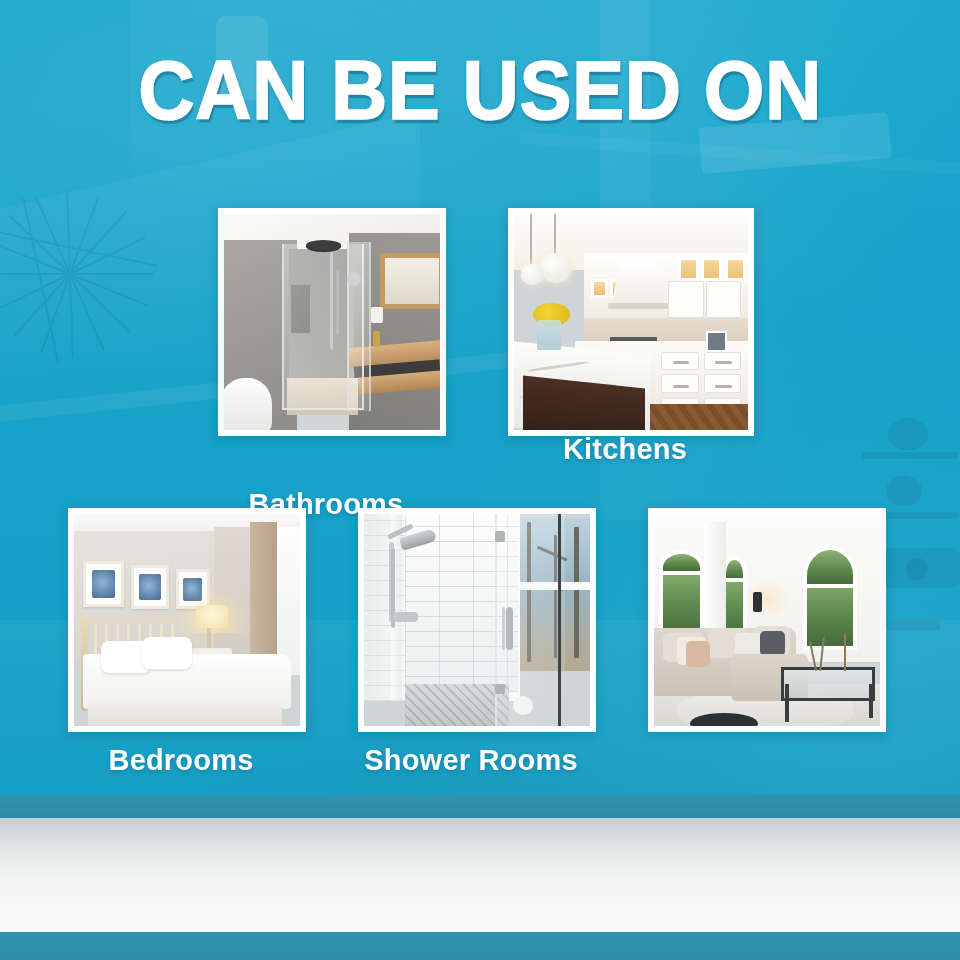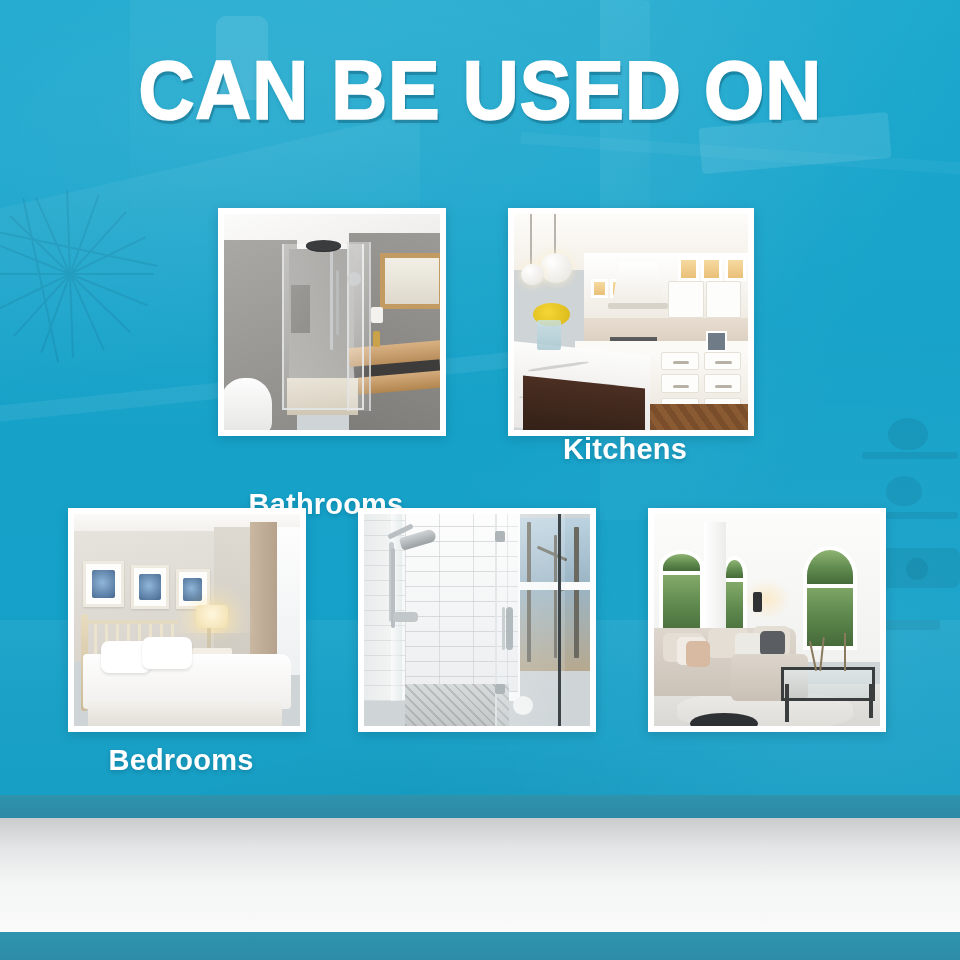--- a/index.html
+++ b/index.html
@@ -419,20 +419,21 @@
         <div class="p ctrl"></div>
       <div class="p roll"></div>
       <div class="p door"></div>
       <div class="p hinge" style="left:58%;top:8%;width:10px;height:5%;"></div>
       <div class="p hinge" style="left:58%;top:80%;width:10px;height:5%;"></div>
       <div class="p handle2"></div>
         <div class="p handle"></div>
       <div class="p stile"></div>
     </div>
   </div>
+  <div class="caption" style="left:358px;top:744px;width:226px;">Shower Rooms</div>
 
   <div class="card" style="left:648px;top:508px;width:226px;height:212px;">
     <div class="photo liv">
       <div class="p wall"></div>
       <div class="p warch" style="left:2%;top:22%;width:20%;height:38%;"></div>
       <div class="p warch archtop" style="left:2%;top:17%;width:20%;height:12%;"></div>
       <div class="p warch" style="left:30%;top:26%;width:11%;height:34%;"></div>
       <div class="p warch archtop" style="left:30%;top:20%;width:11%;height:12%;"></div>
       <div class="p warch" style="left:66%;top:26%;width:24%;height:38%;"></div>
       <div class="p warch archtop" style="left:66%;top:15%;width:24%;height:20%;"></div>

